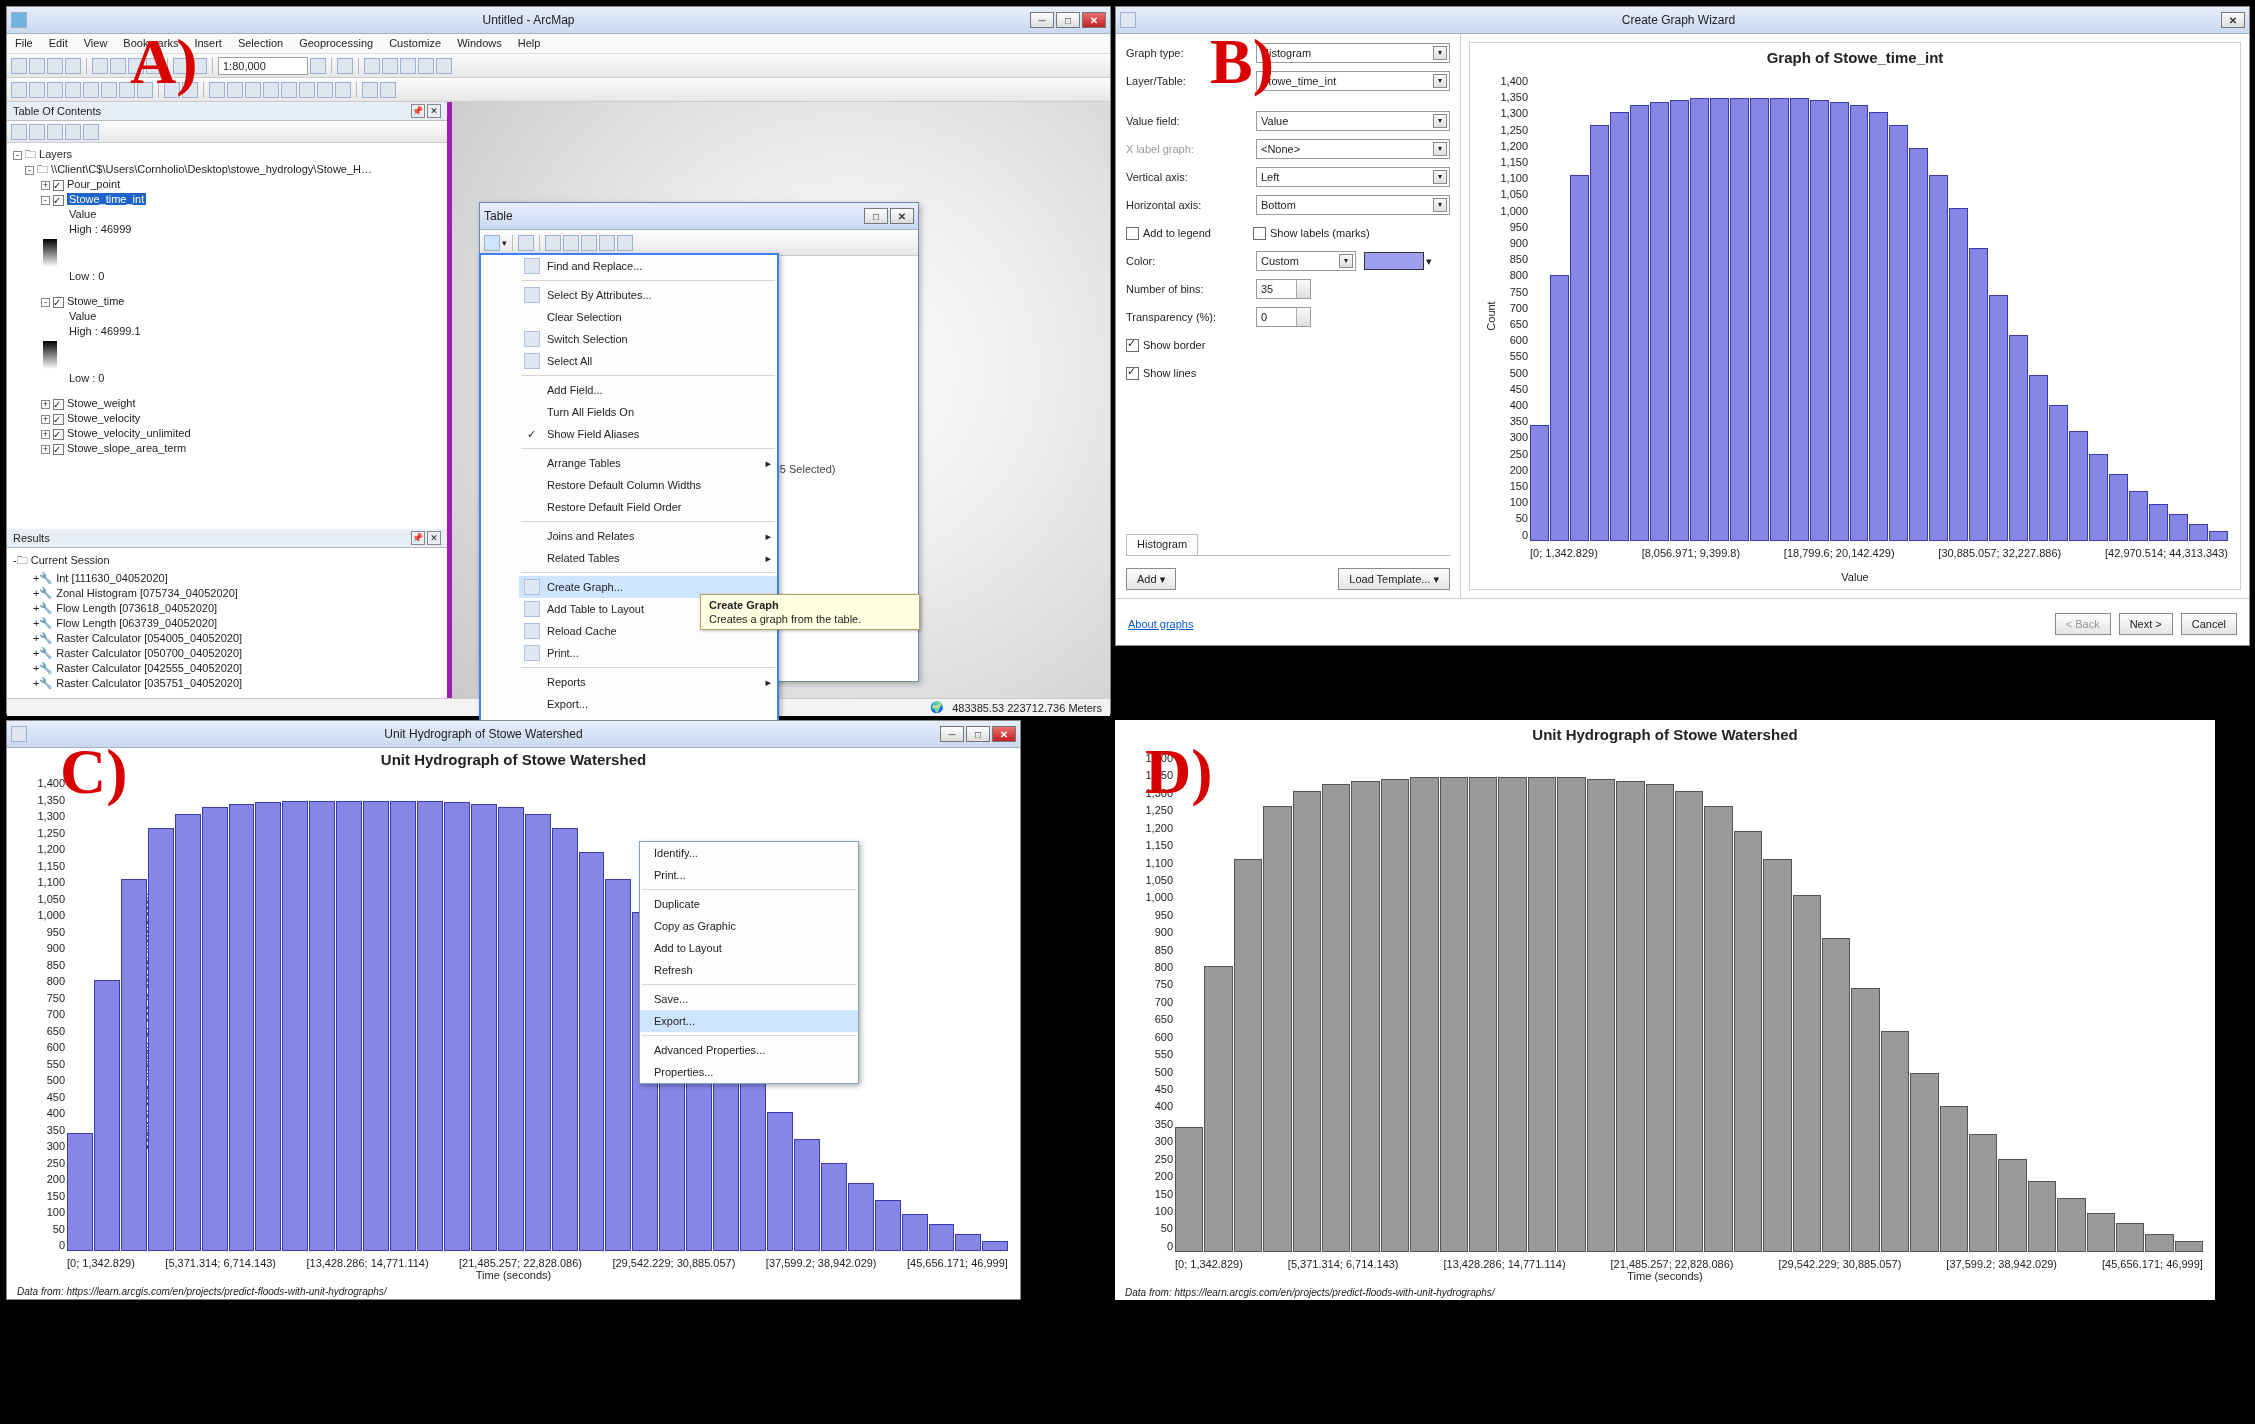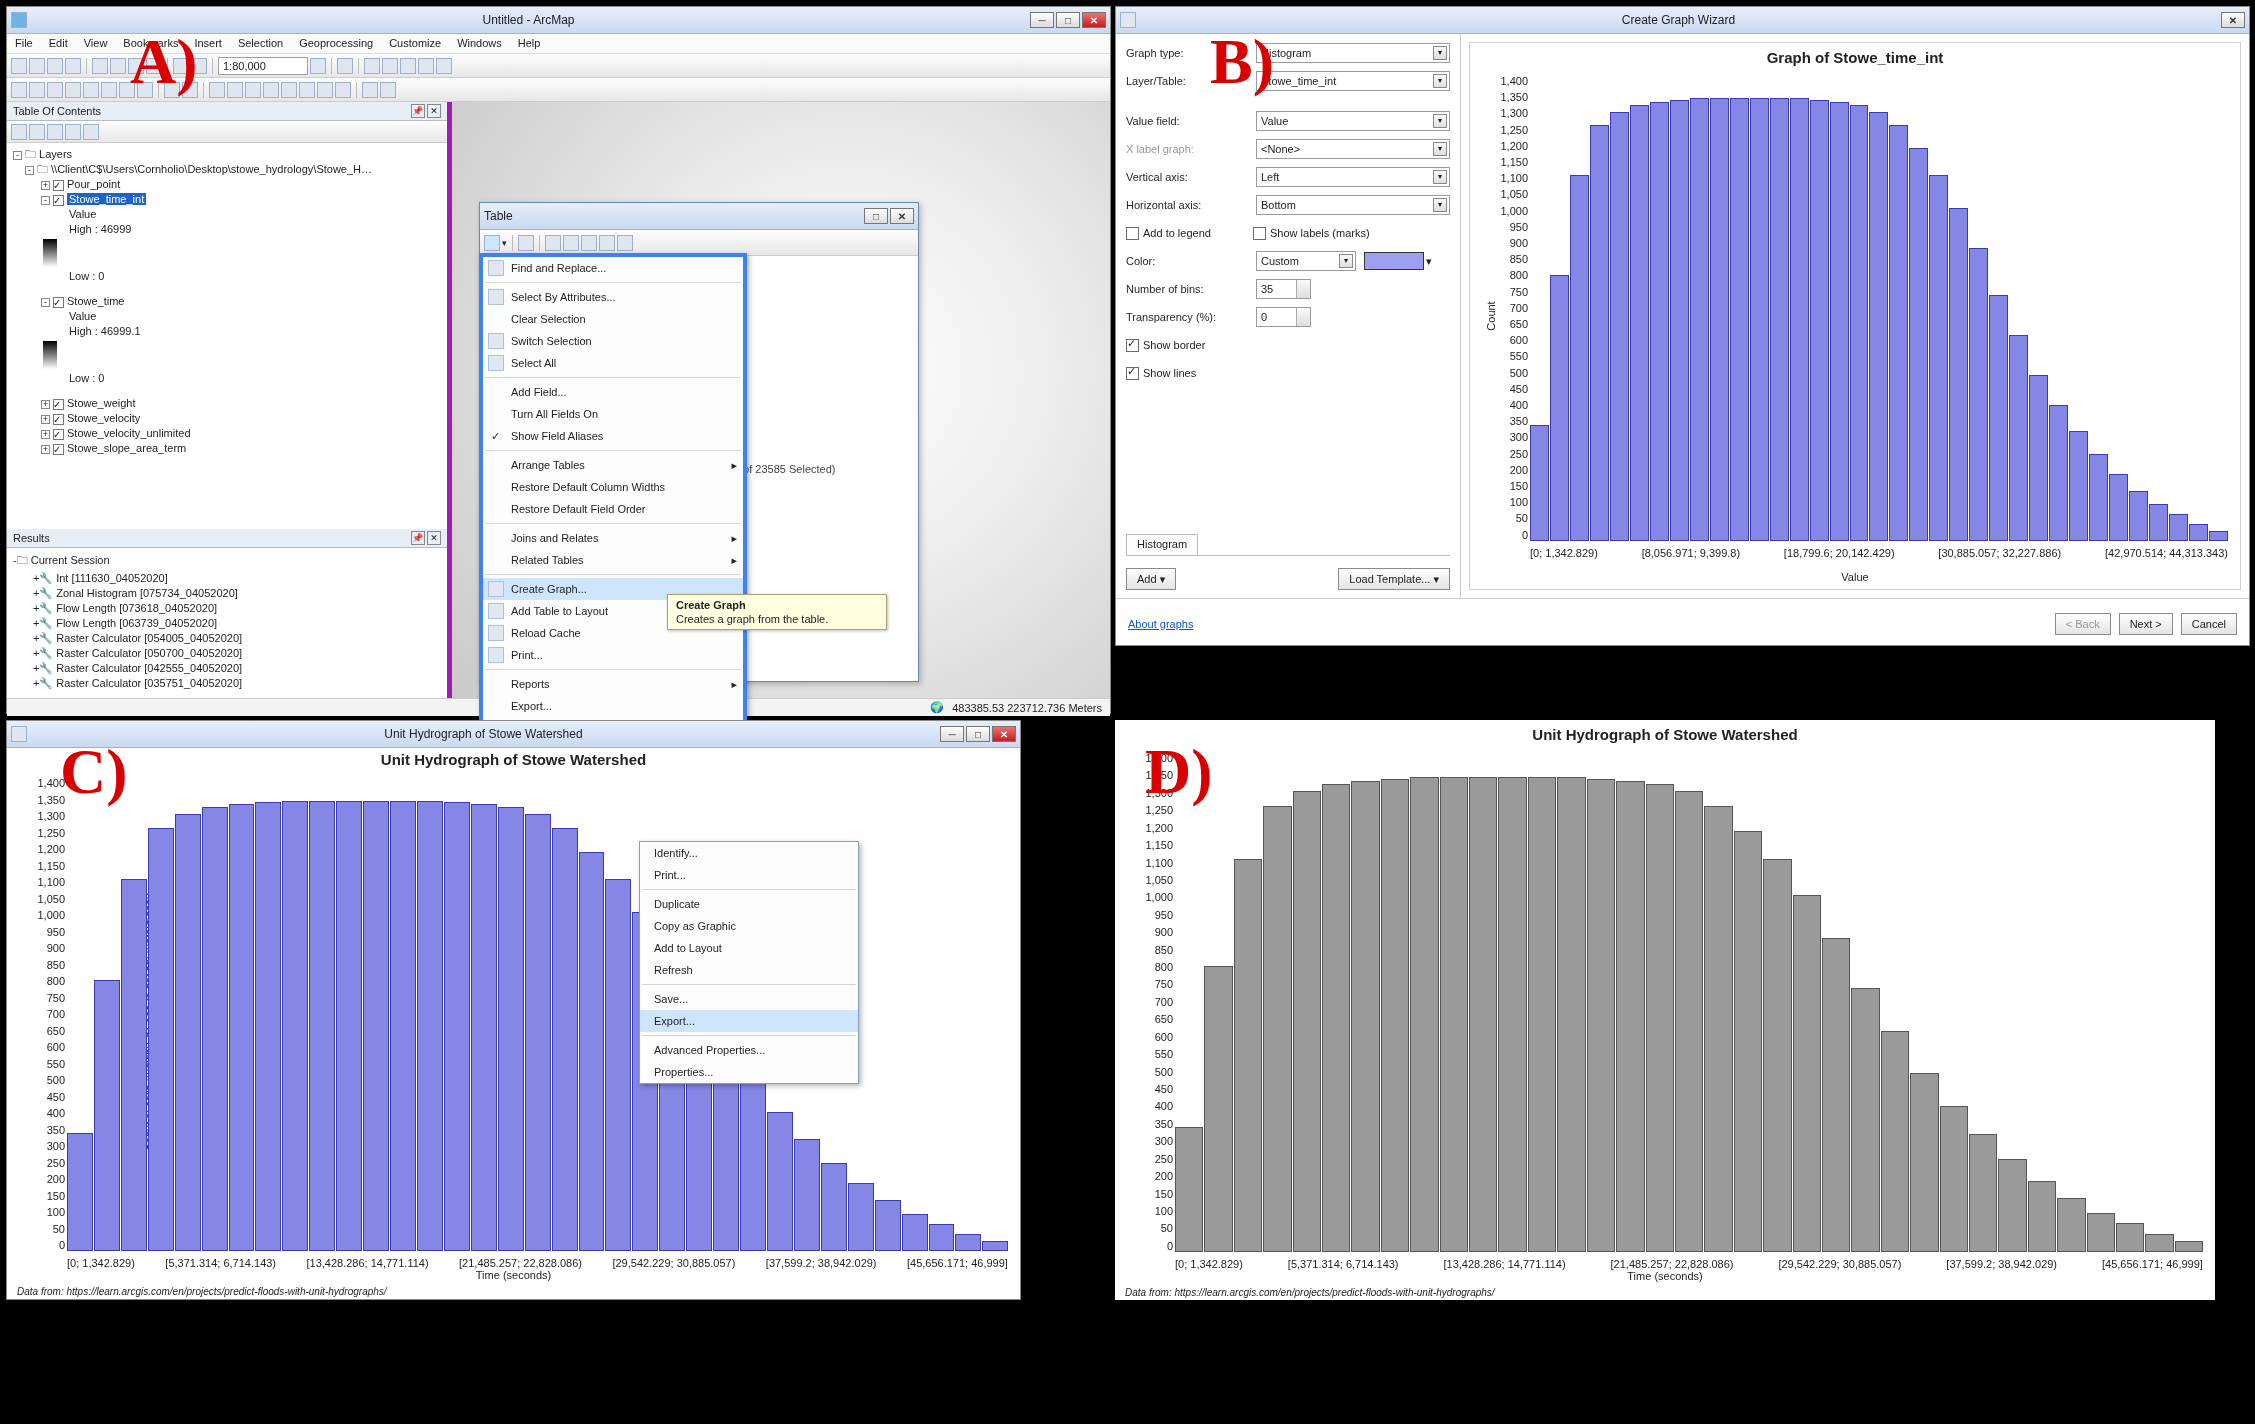--- a/index.html
+++ b/index.html
@@ -50,28 +50,28 @@
   .tree .exp{display:inline-block;width:9px;height:9px;border:1px solid #888;text-align:center;line-height:7px;font-size:9px;margin-right:3px;}
   .tree .sel{background:#1e63c7;color:#fff;padding:0 2px;}
   .tree .swatch-grad{display:inline-block;width:14px;height:28px;background:linear-gradient(#000,#fff);margin:2px 4px 2px 30px;vertical-align:middle;}
   .results .item{padding:1px 0 1px 20px;white-space:nowrap;}
   .mapcanvas{flex:1;position:relative;}
   .mapgrad{position:absolute;inset:0;background:radial-gradient(circle at 60% 45%,#ffffff 0%,#ededed 40%,#c9c9c9 100%);}
   .statusbar{height:18px;background:#f3f3f3;border-top:1px solid #ccc;display:flex;align-items:center;justify-content:flex-end;padding:0 8px;gap:8px;}
   .tablewin{position:absolute;left:472px;top:195px;width:440px;height:480px;border:1px solid #6b88b5;background:#fff;box-shadow:2px 2px 6px rgba(0,0,0,.25);}
   .tablewin .titlebar{background:var(--titlebar);}
   .tablewin .toolbar{height:26px;}
-  .ctxmenu{position:absolute;left:472px;top:246px;width:268px;background:#fdfdfd;border:4px solid #3b82f6;box-shadow:2px 2px 5px rgba(0,0,0,.3);}
+  .ctxmenu{position:absolute;left:472px;top:246px;width:300px;background:#fdfdfd;border:2px solid #3b82f6;box-shadow:2px 2px 5px rgba(0,0,0,.3);padding-left:38px;}
   .ctxmenu .cmi{display:flex;align-items:center;height:22px;padding:0 8px 0 28px;position:relative;}
   .ctxmenu .cmi.sep{height:1px;background:#d7d7d7;margin:3px 2px;padding:0;}
   .ctxmenu .cmi .arrow{position:absolute;right:6px;}
   .ctxmenu .cmi.dis{color:#9b9b9b;}
   .ctxmenu .cmi.hl{background:var(--hl);}
   .ctxmenu .cmi .ico{position:absolute;left:5px;width:16px;height:16px;background:#e1e7f2;border:1px solid #b0c0dc;}
-  .tooltip{position:absolute;left:660px;top:587px;background:#ffffe1;border:1px solid #b0a070;padding:4px 8px;width:220px;box-shadow:1px 1px 3px rgba(0,0,0,.25);}
+  .tooltip{position:absolute;left:693px;top:587px;background:#ffffe1;border:1px solid #b0a070;padding:4px 8px;width:220px;box-shadow:1px 1px 3px rgba(0,0,0,.25);}
   .tooltip .tt-title{font-weight:bold;margin-bottom:2px;}
   .selcount{position:absolute;left:730px;top:456px;font-size:11px;color:#444;}
 
   
   .wizbody{display:flex;height:calc(100% - 24px - 50px);}
   .wizleft{width:345px;border-right:1px solid #ccc;padding:8px 10px;display:flex;flex-direction:column;gap:6px;}
   .wizleft .row{display:flex;align-items:center;height:22px;}
   .wizleft .row .lbl{width:130px;color:#262626;}
   .wizleft .row .ctl,.combo{flex:1;height:20px;border:1px solid #9a9a9a;background:#fff;display:flex;align-items:center;padding:0 4px;position:relative;}
   .combo .car{position:absolute;right:2px;top:2px;width:14px;height:14px;border:1px solid #888;background:linear-gradient(#fafafa,#dedede);text-align:center;line-height:12px;font-size:8px;}

